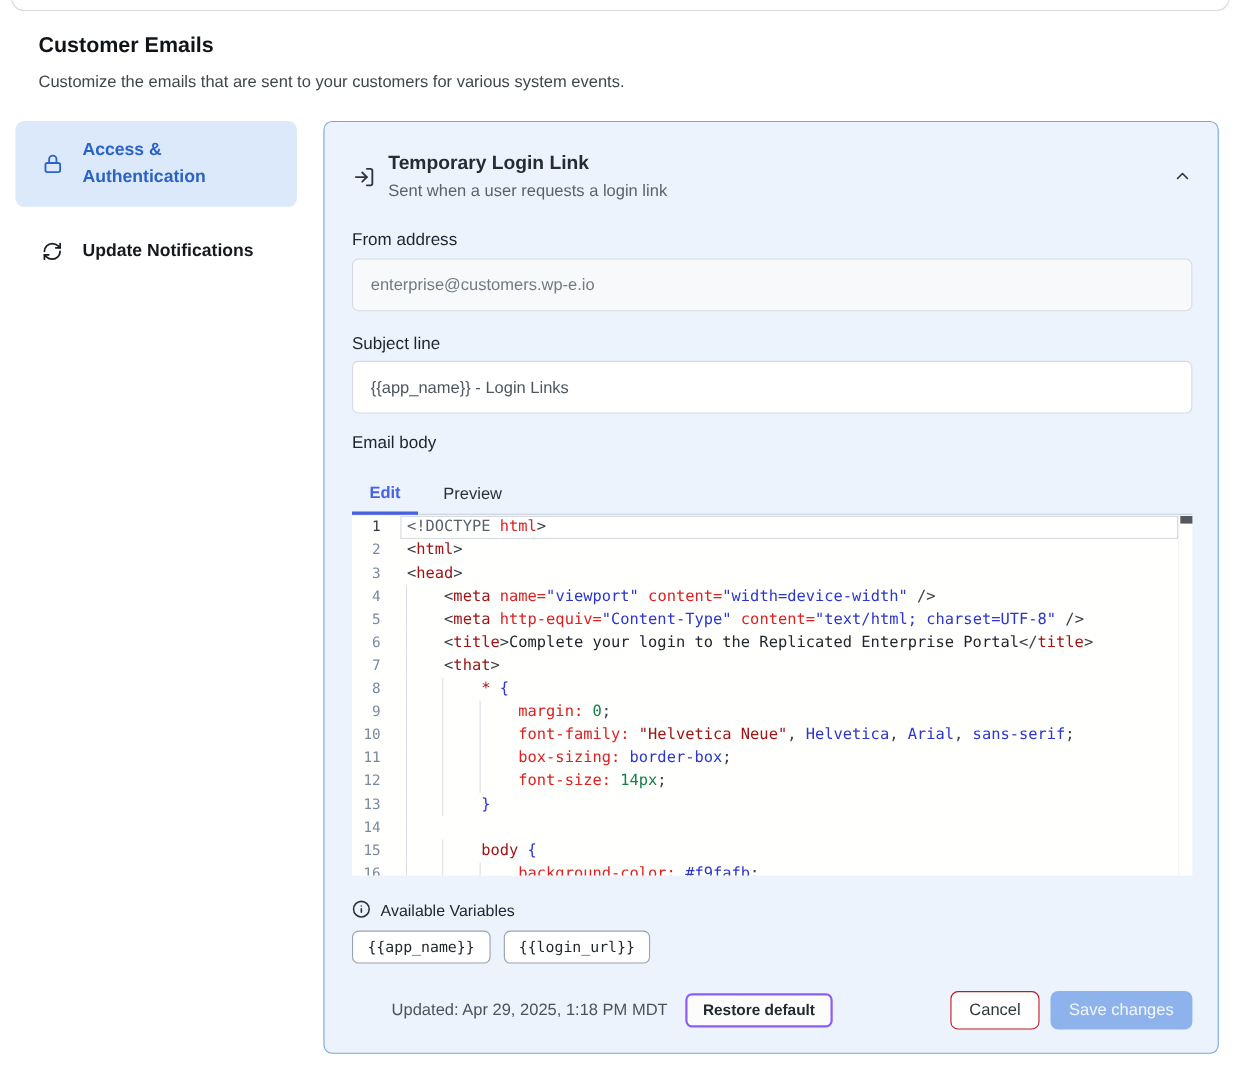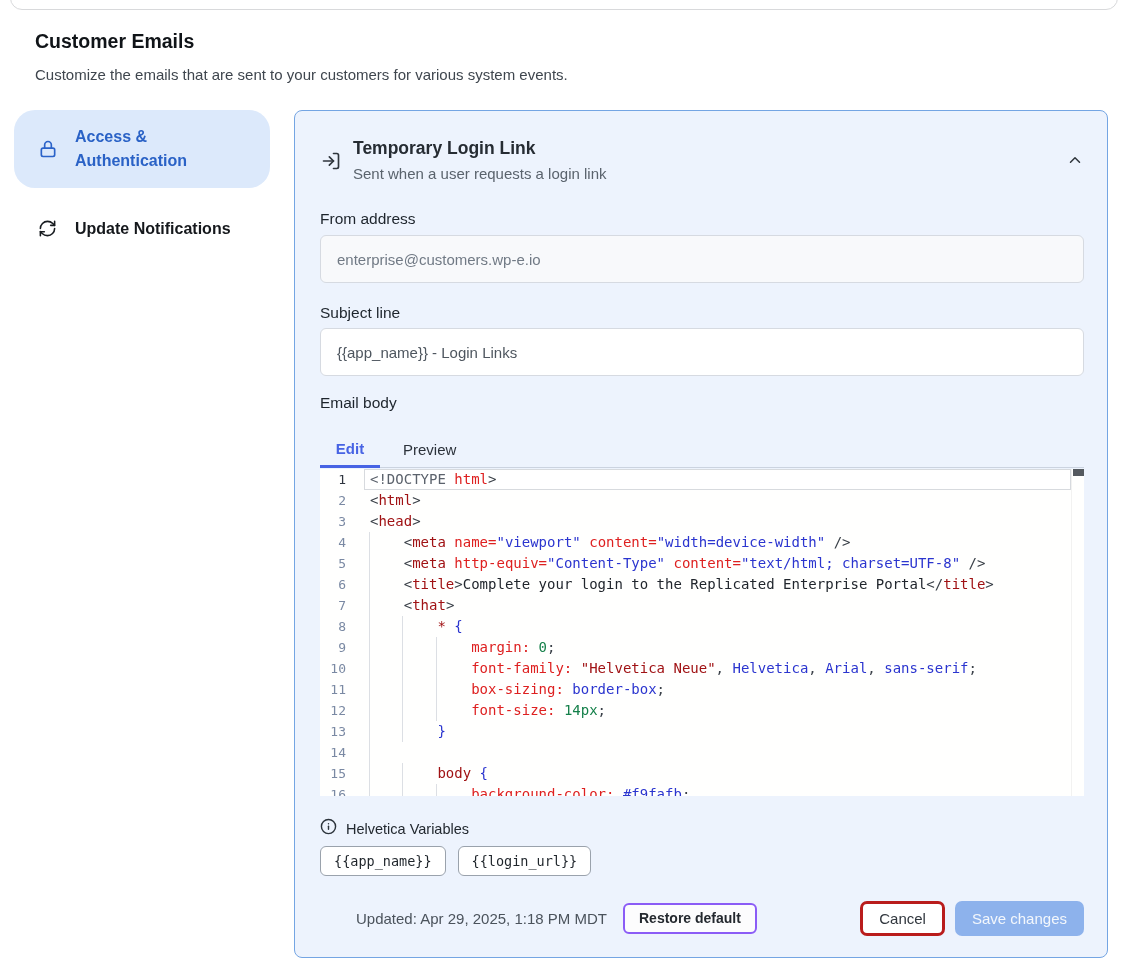--- a/index.html
+++ b/index.html
@@ -9,21 +9,21 @@
   .top-card { position:absolute; left:10px; top:-18px; width:1108px; height:28px; border:1px solid #d8d9db; border-radius:12px; background:#fff; }
 
   .page-title { position:absolute; left:35px; top:30px; font-size:19.5px; font-weight:700; color:#101418; }
   .page-subtitle { position:absolute; left:35px; top:66px; font-size:15px; color:#3f464e; }
 
   
   .sidebar { position:absolute; left:14px; top:110px; width:256px; }
   .side-item { position:relative; display:flex; align-items:center; border-radius:8px; cursor:pointer; }
   .side-item .ic { flex:0 0 20px; height:20px; margin-left:24px; }
   .side-item .lbl { margin-left:17px; margin-right:18px; font-size:16px; font-weight:600; line-height:24px; }
-  .side-item.active { background:#dce9fb; min-height:78px;border-radius:21px; }
+  .side-item.active { background:#dce9fb; min-height:78px; }
   .side-item.active .lbl { color:#2a62c6; }
   .side-item.plain { min-height:40px; margin-top:21px; }
   .side-item.plain .lbl { color:#15181c; }
 
   
   .panel { position:absolute; left:294px; top:110px; width:814px; height:848px; background:#edf3fd; border:1px solid #74a5e3; border-radius:8px; }
   .hdr-icon { position:absolute; left:26px; top:40px; width:20px; height:20px; }
   .hdr-title { position:absolute; left:58px; top:27px; font-size:17.5px; font-weight:700; color:#262c33; }
   .hdr-sub { position:absolute; left:58px; top:54px; font-size:15px; color:#5a636d; }
   .collapse-btn { position:absolute; left:768px; top:38px; width:24px; height:24px; background:none; border:none; cursor:pointer; }
@@ -53,21 +53,21 @@
   .vars-row { position:absolute; left:25px; top:707px; display:flex; align-items:center; }
   .vars-row .txt { margin-left:9px; font-size:14.5px; color:#22282f; }
   .chips { position:absolute; left:25px; top:735px; display:flex; gap:12px; }
   .chip { height:30px; padding:0 13px; display:flex; align-items:center; background:#fff; border:1px solid #9aa2ac; border-radius:6px; font-family:"DejaVu Sans Mono",monospace; font-size:13.5px; color:#1f252b; cursor:pointer; }
 
   .footer { position:absolute; left:25px; top:789px; width:764px; height:36px; display:flex; align-items:center; }
   .updated { font-size:15px; color:#4b535c;margin-left:36px; }
   .btn { font-family:"Liberation Sans",sans-serif; border-radius:6px; cursor:pointer; }
   .btn.restore { margin-left:16px; height:31px; padding:0 14px; background:#fcfcfd; border:2px solid #8b5cf6; font-size:14px; font-weight:600; color:#24292f; }
   .spacer { flex:1; }
-  .btn.cancel { height:35px; padding:0 16px; background:#fff; border:3px solid #b91c1c; border-radius:7px; font-size:15px; color:#30363d; }
+  .btn.cancel { height:35px; padding:0 16px; background:#fff; border:1px solid #b91c1c; border-radius:7px; font-size:15px; color:#30363d; }
   .btn.save { margin-left:10px; height:35px; padding:0 17px; background:#8db2ec; border:none; border-radius:7px; font-size:15px; color:#f3f7fc; }
 </style>
 </head>
 <body>
 
 <div class="top-card"></div>
 
 <h1 class="page-title">Customer Emails</h1>
 <div class="page-subtitle">Customize the emails that are sent to your customers for various system events.</div>
 
@@ -144,21 +144,21 @@
     </div>
 
   <div class="vars-row">
     <span>
       <svg width="17" height="17" viewBox="0 0 24 24" fill="none" stroke="#2b323a" stroke-width="2" stroke-linecap="round">
           <circle cx="12" cy="12" r="10"></circle>
           <line x1="12" y1="16" x2="12" y2="11.5"></line>
           <line x1="12" y1="8" x2="12.01" y2="8"></line>
         </svg>
     </span>
-    <span class="txt">Helvetica Variables</span>
+    <span class="txt">Available Variables</span>
   </div>
   <div class="chips" id="chips">
       <button class="chip">{{app_name}}</button>
       <button class="chip">{{login_url}}</button>
     </div>
 
   <div class="footer">
     <span class="updated">Updated: Apr 29, 2025, 1:18 PM MDT</span>
     <button class="btn restore">Restore default</button>
     <span class="spacer"></span>

